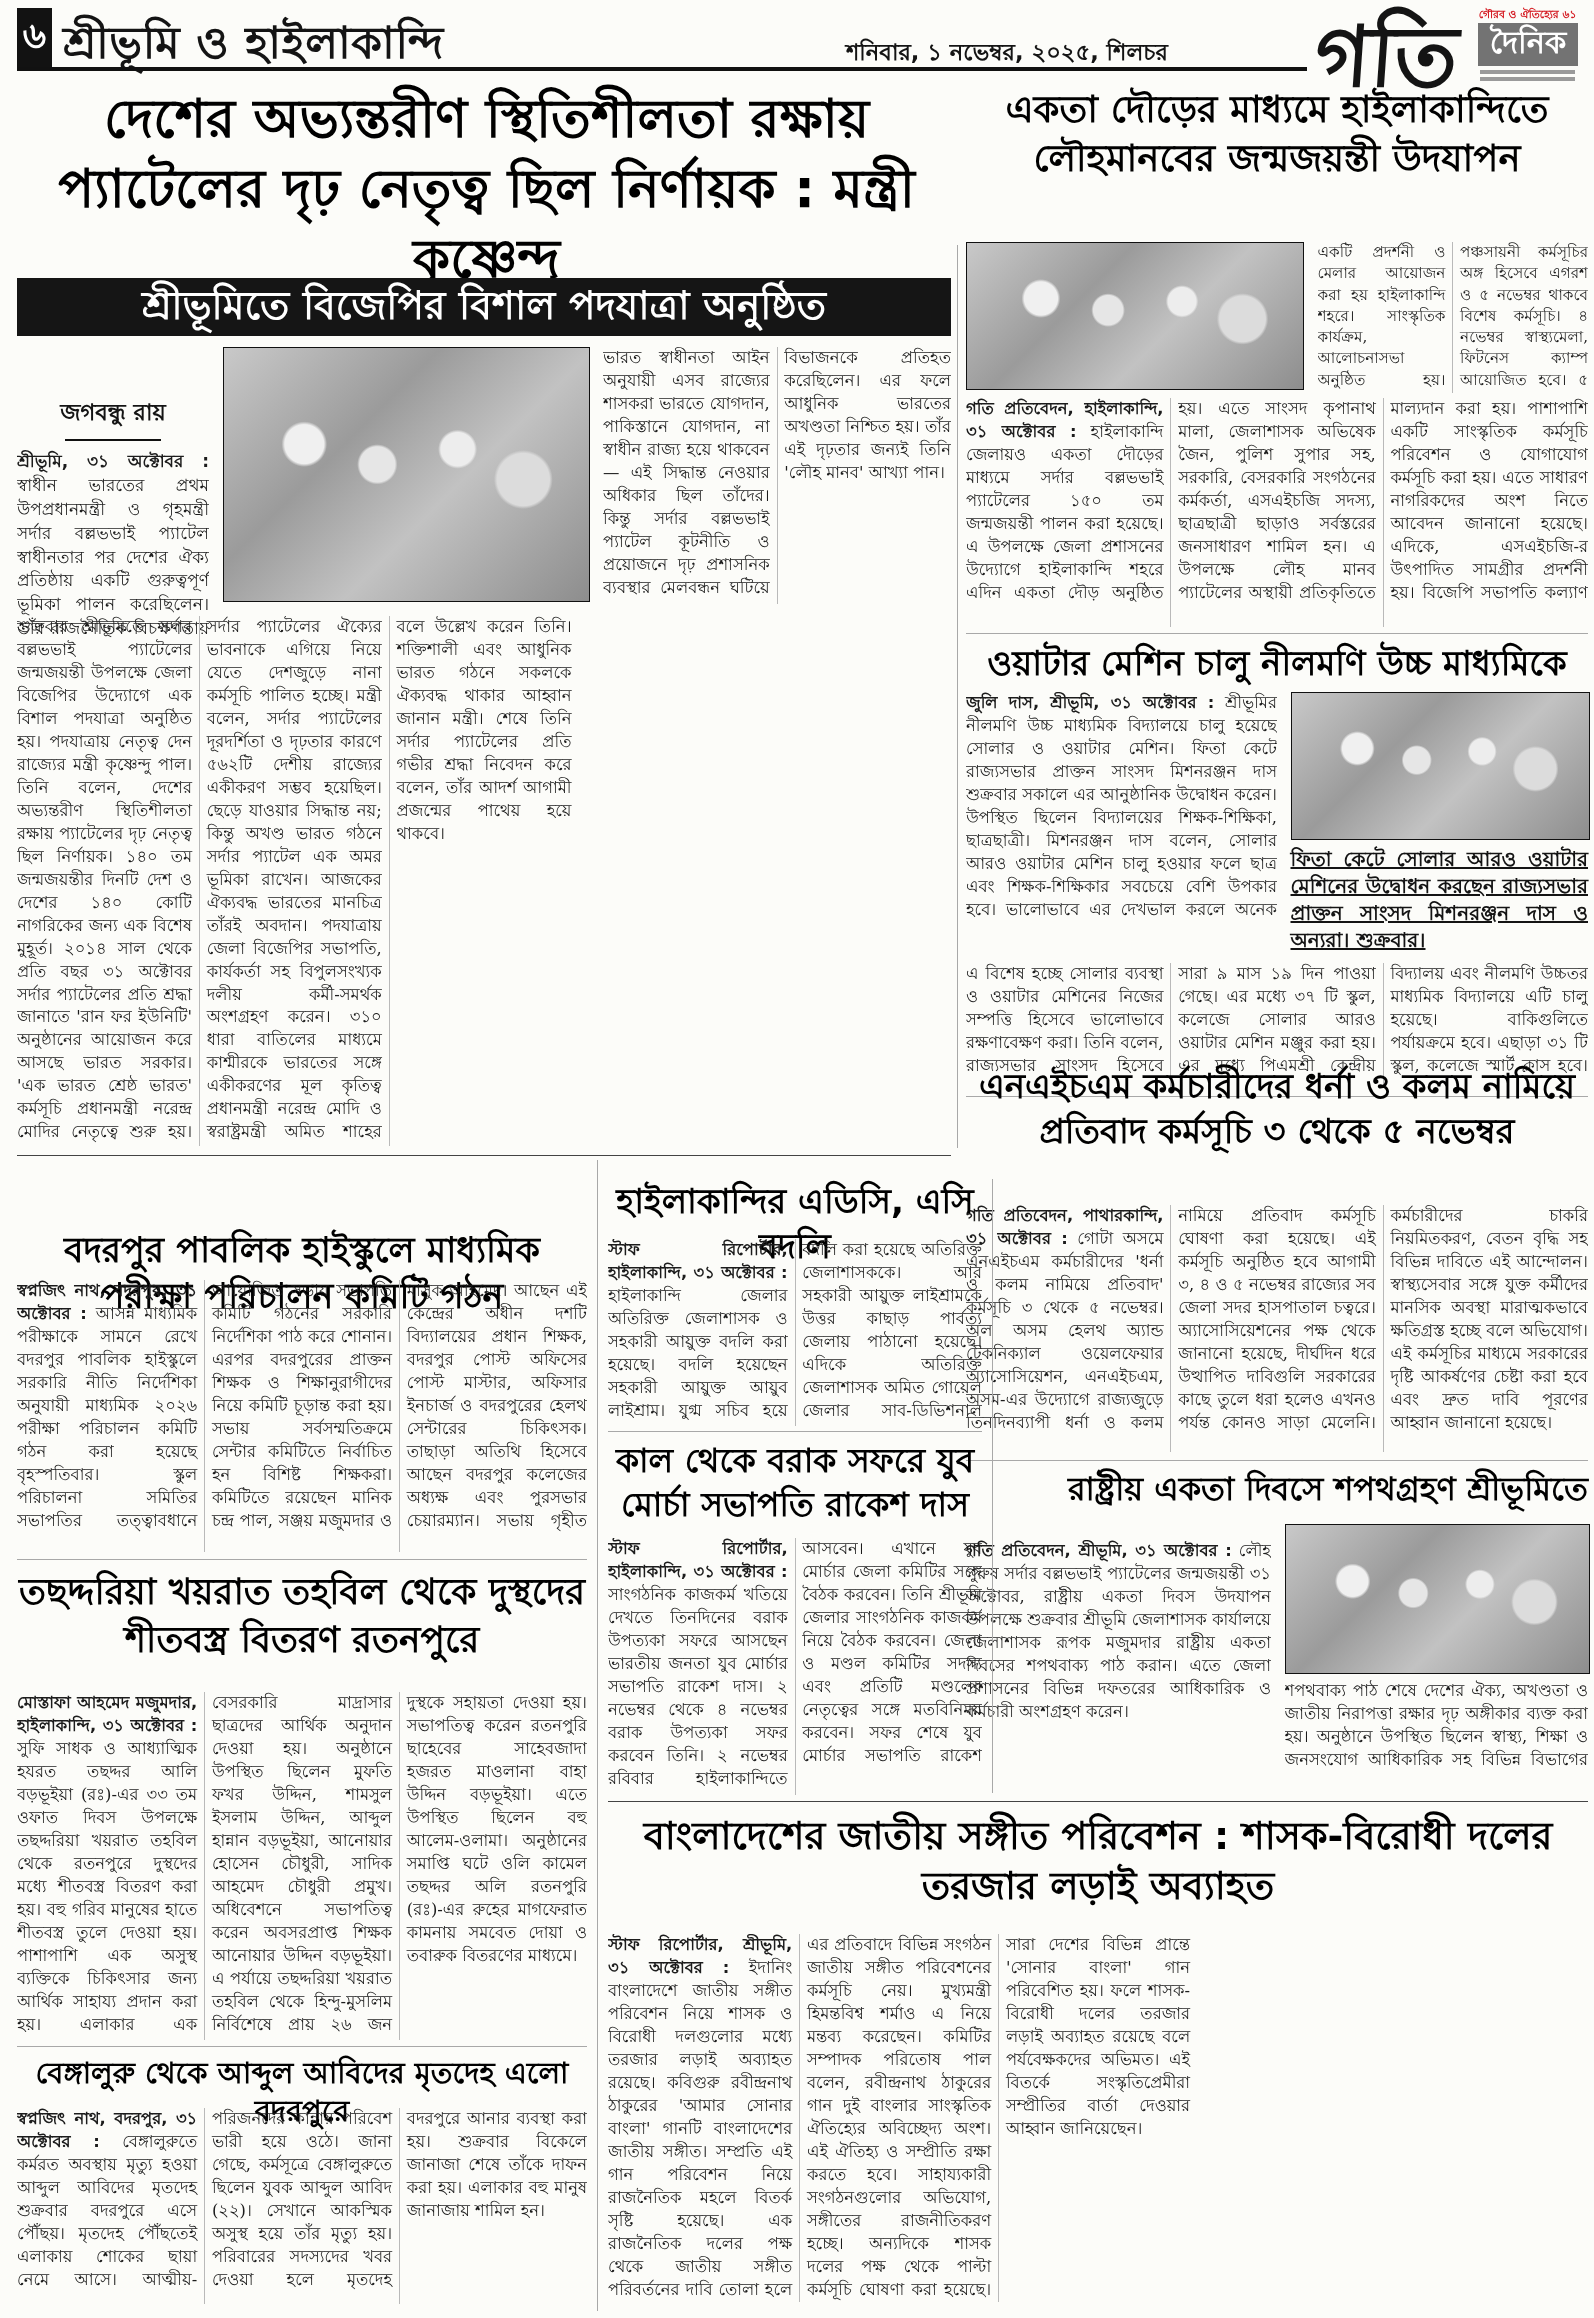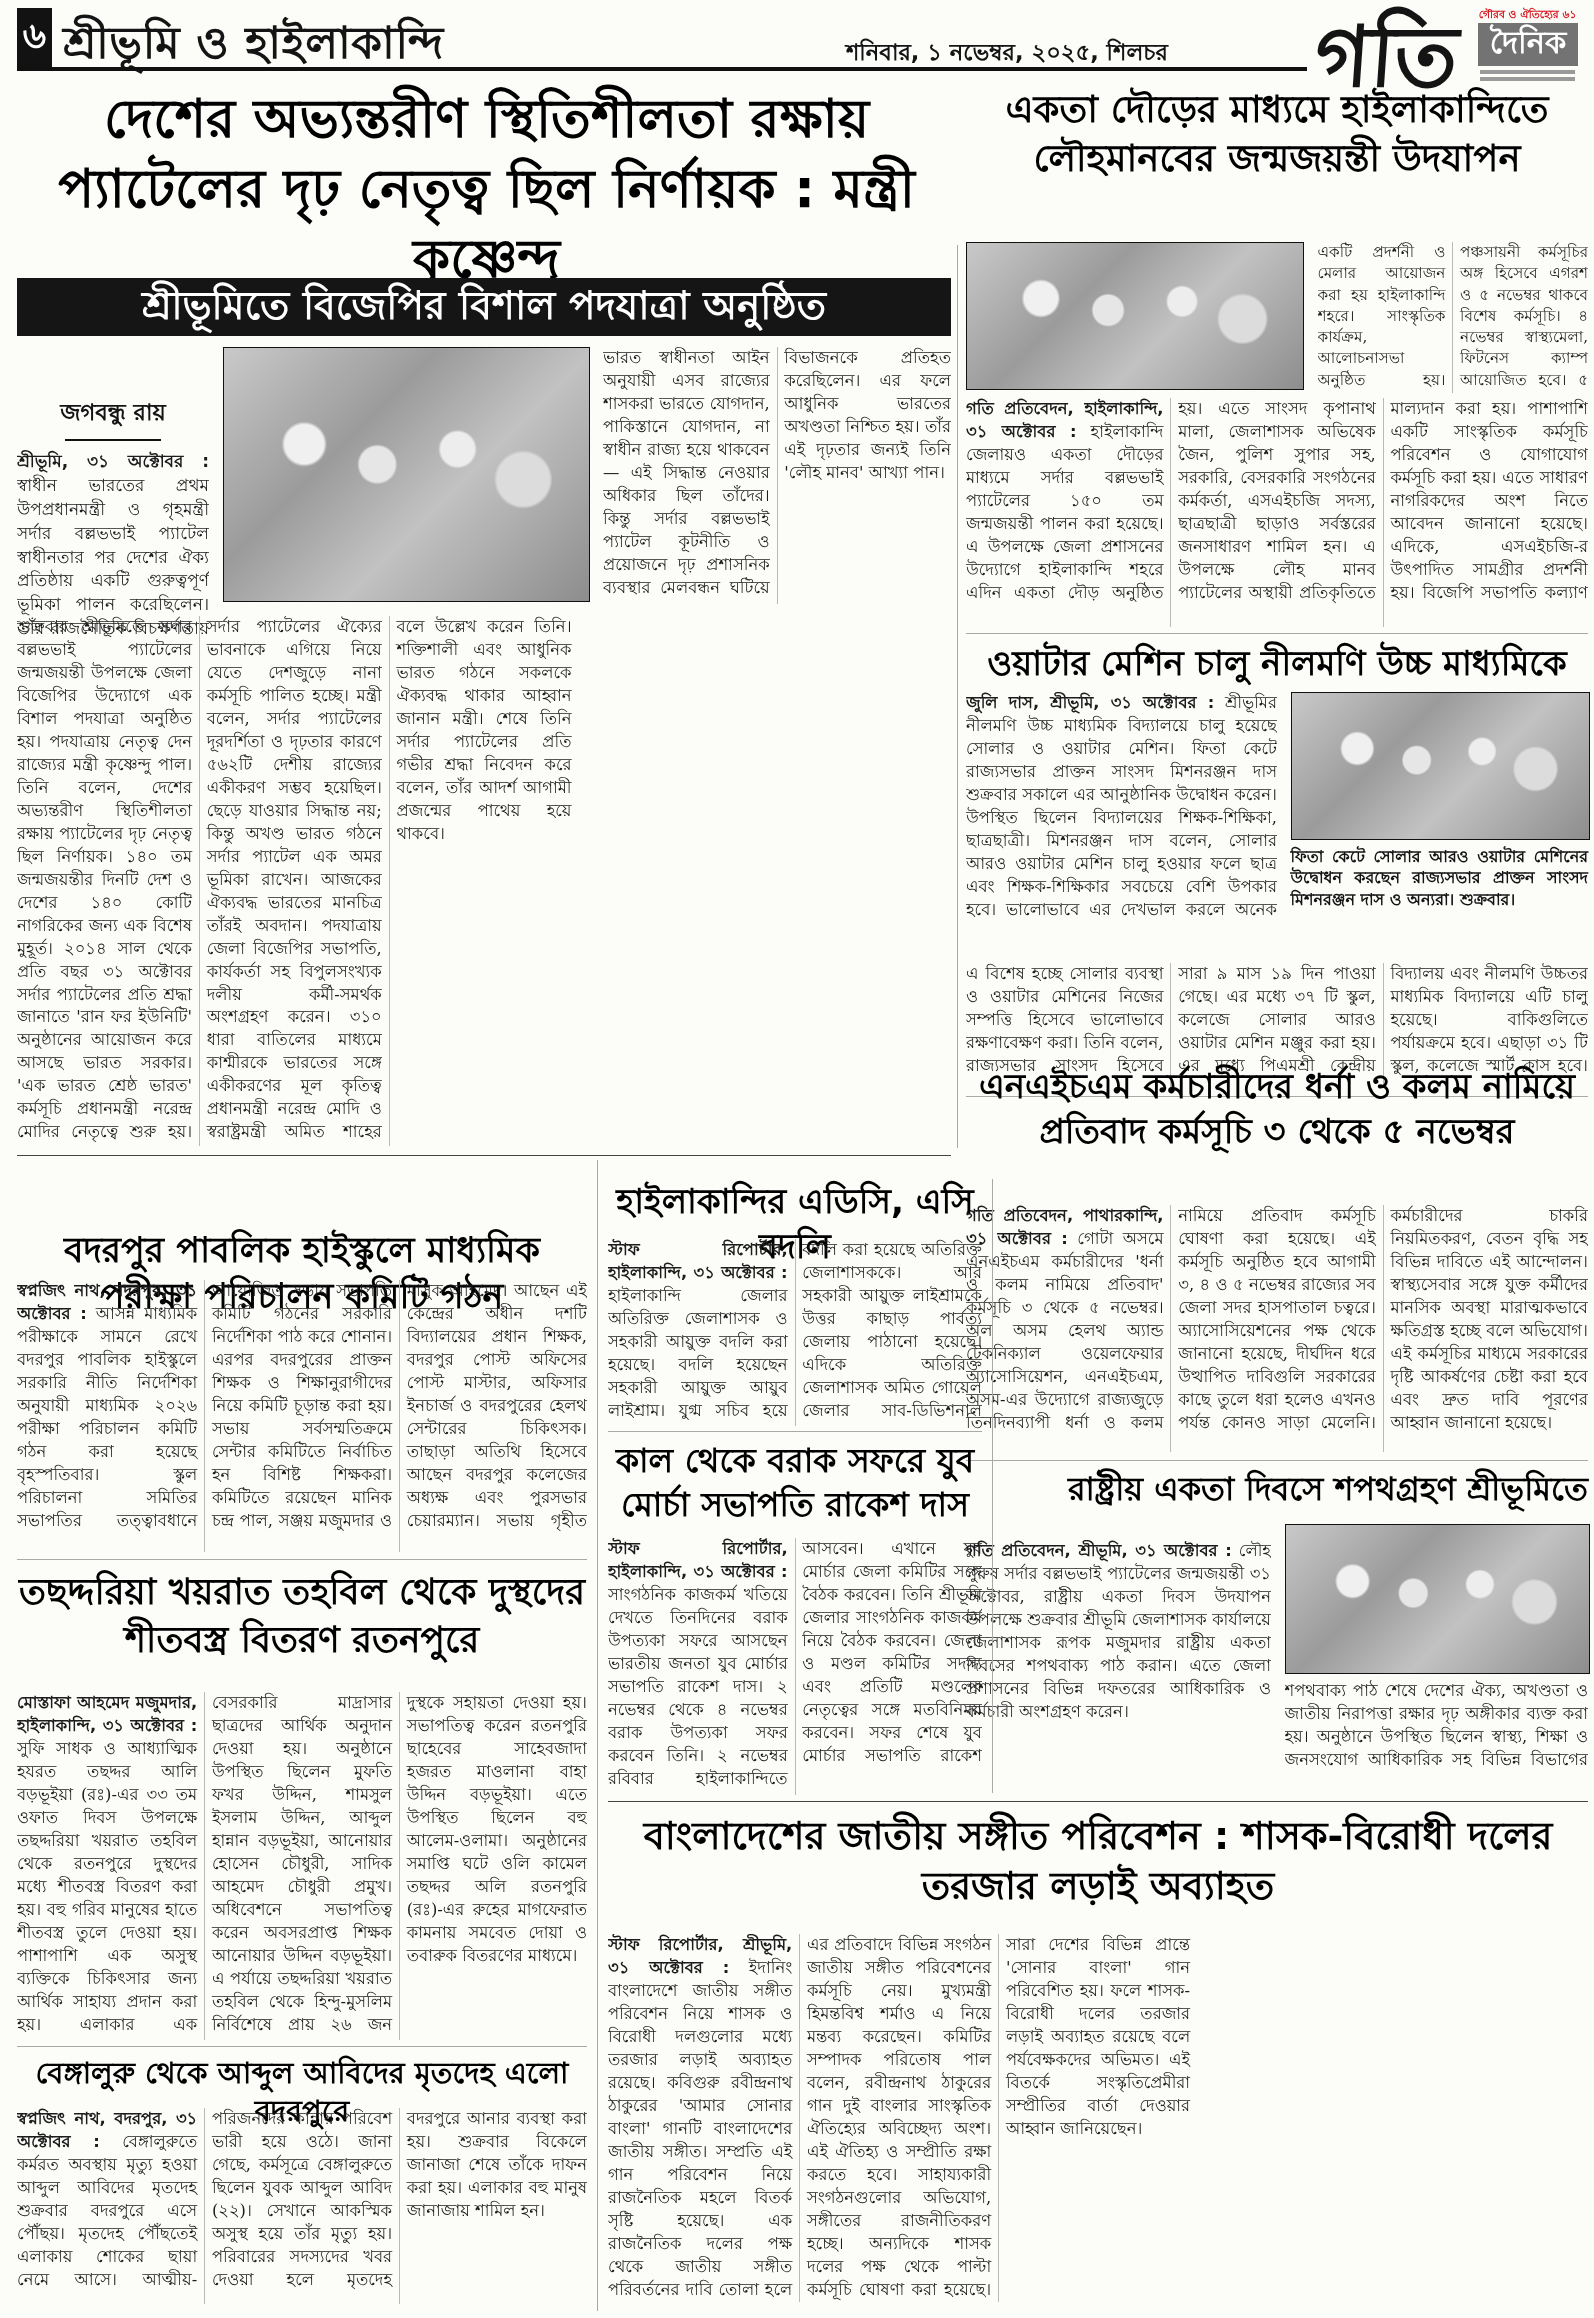--- a/index.html
+++ b/index.html
@@ -26,21 +26,21 @@
   .banner{background:#151515;color:#fff;display:flex;align-items:center;justify-content:center;}
   .byline{font-size:22.6px;font-weight:800;text-align:center;margin-top:48px;}
   .byline .ul{display:block;width:96px;height:2.8px;background:#111;margin:5.6px auto 0 auto;}
   .photo{background:
       radial-gradient(circle at 22% 38%, #f0f0f0 0 6%, transparent 7%),
       radial-gradient(circle at 42% 46%, #e6e6e6 0 7%, transparent 8%),
       radial-gradient(circle at 64% 40%, #ededed 0 6%, transparent 7%),
       radial-gradient(circle at 82% 52%, #dcdcdc 0 8%, transparent 9%),
       linear-gradient(135deg,#c9c9c9 0%,#9b9b9b 35%,#c2c2c2 60%,#8d8d8d 100%);
       border:1.7px solid #111;}
-  .caption{font-size:16px;font-weight:bold;line-height:1.35;text-align:justify;font-family:"DejaVu Sans",sans-serif;}
+  .caption{font-size:20px;font-weight:bold;line-height:1.35;text-align:justify;font-family:"DejaVu Sans",sans-serif;text-decoration:underline;}
   .vr{position:absolute;width:1.1px;background:#a8a8a8;}
   .hrline{position:absolute;height:1.1px;background:#a8a8a8;}
   .row{display:flex;gap:13.5px;}
 </style>
 </head>
 <body>
 
 <div class="page">
 
   <div class="pageno">

